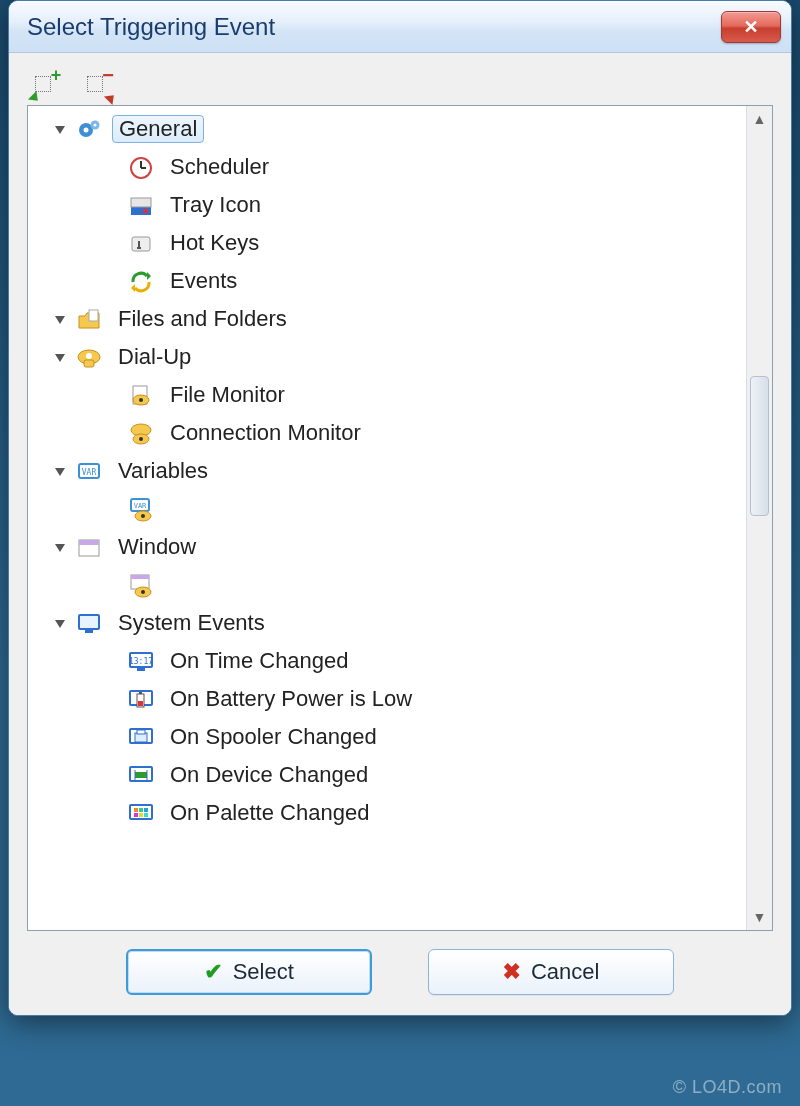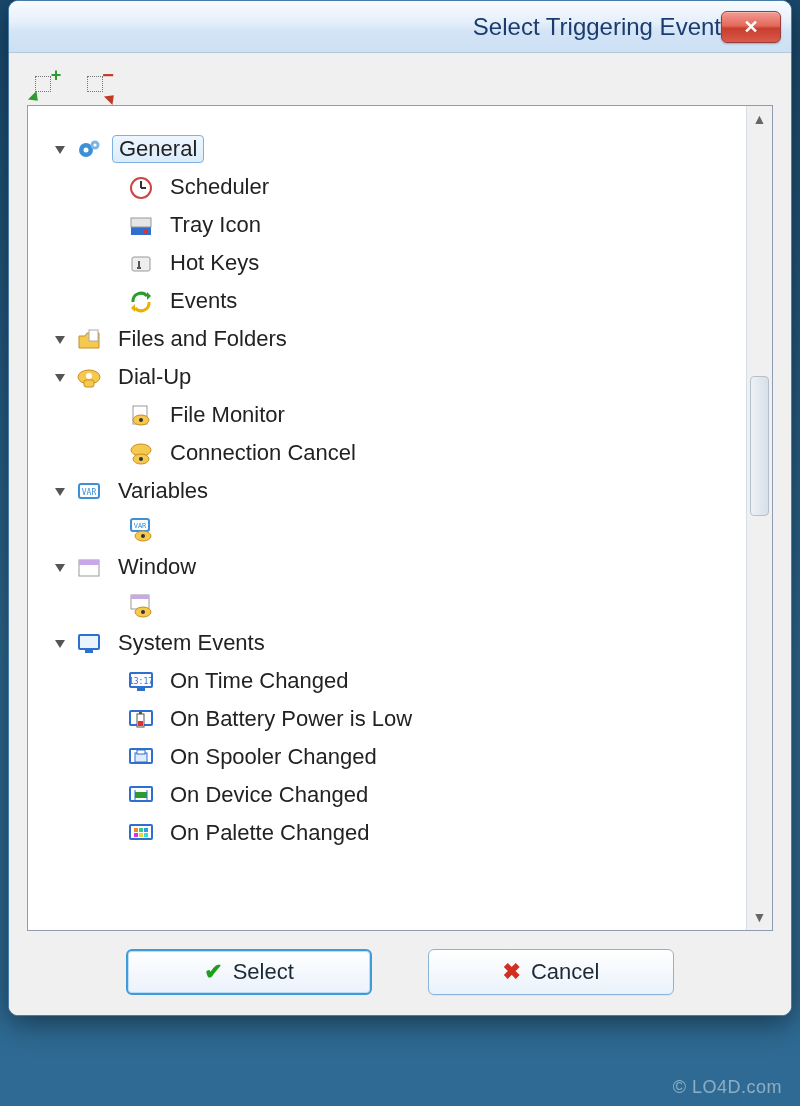--- a/index.html
+++ b/index.html
@@ -22,21 +22,21 @@
     background: #fff;
     box-shadow: 0 6px 30px rgba(0,0,0,0.5);
     display: flex; flex-direction: column;
     overflow: hidden;
   }
   
   .titlebar {
     height: 52px;
     background: linear-gradient(#f8fbff 0%, #e6f0fb 40%, #d3e4f6 60%, #cde0f4 100%);
     border-bottom: 1px solid #b6c7db;
-    display: flex; align-items: center; justify-content: flex-end;
+    display: flex; align-items: center; justify-content: space-between;
     padding: 0 10px 0 18px;
   }
   .titlebar .title {
     color: #1a3c6e;
     font-size: 24px;
   }
   .close-btn {
     width: 60px; height: 32px;
     border-radius: 6px;
     border: 1px solid #9c3b3b;
@@ -100,21 +100,21 @@
     flex: 1;
     background: #fff;
     border: 1px solid #8f9db0;
     position: relative;
     display: flex;
     overflow: hidden;
   }
   .tree {
     flex: 1;
     overflow: hidden;
-    padding: 24px 0 8px 8px;
+    padding: 4px 0 8px 8px;
     font-size: 22px;
     color: #222;
     border-radius: 6px;
   }
   .node {
     display: flex; align-items: center;
     height: 38px;
     white-space: nowrap;
   }
   .indent-g  { padding-left: 16px; } 
@@ -321,21 +321,21 @@
       <span class="label">File Monitor</span>
     </div>
             <div class="node indent-c">
       <span class="ticon">
                 <svg class="ic" viewBox="0 0 28 28">
                   <ellipse cx="14" cy="10" rx="10" ry="6" fill="#f5c94f" stroke="#c98f1e"></ellipse>
                   <ellipse cx="14" cy="19" rx="8" ry="5" fill="#f5c94f" stroke="#c98f1e"></ellipse>
                   <circle cx="14" cy="19" r="2" fill="#333"></circle>
                 </svg>
               </span>
-      <span class="label">Connection Cancel</span>
+      <span class="label">Connection Monitor</span>
     </div>
             <div class="node indent-g">
     <span class="toggle expanded"></span>
     <span class="ticon">
                 <svg class="ic" viewBox="0 0 28 28">
                   <rect x="4" y="6" width="20" height="14" rx="2" fill="#fff" stroke="#3d8fd6" stroke-width="2"></rect>
                   <text x="14" y="17" text-anchor="middle" font-size="8" fill="#3d8fd6" font-family="monospace">VAR</text>
                 </svg>
               </span>
     <span class="label ">Variables</span>

